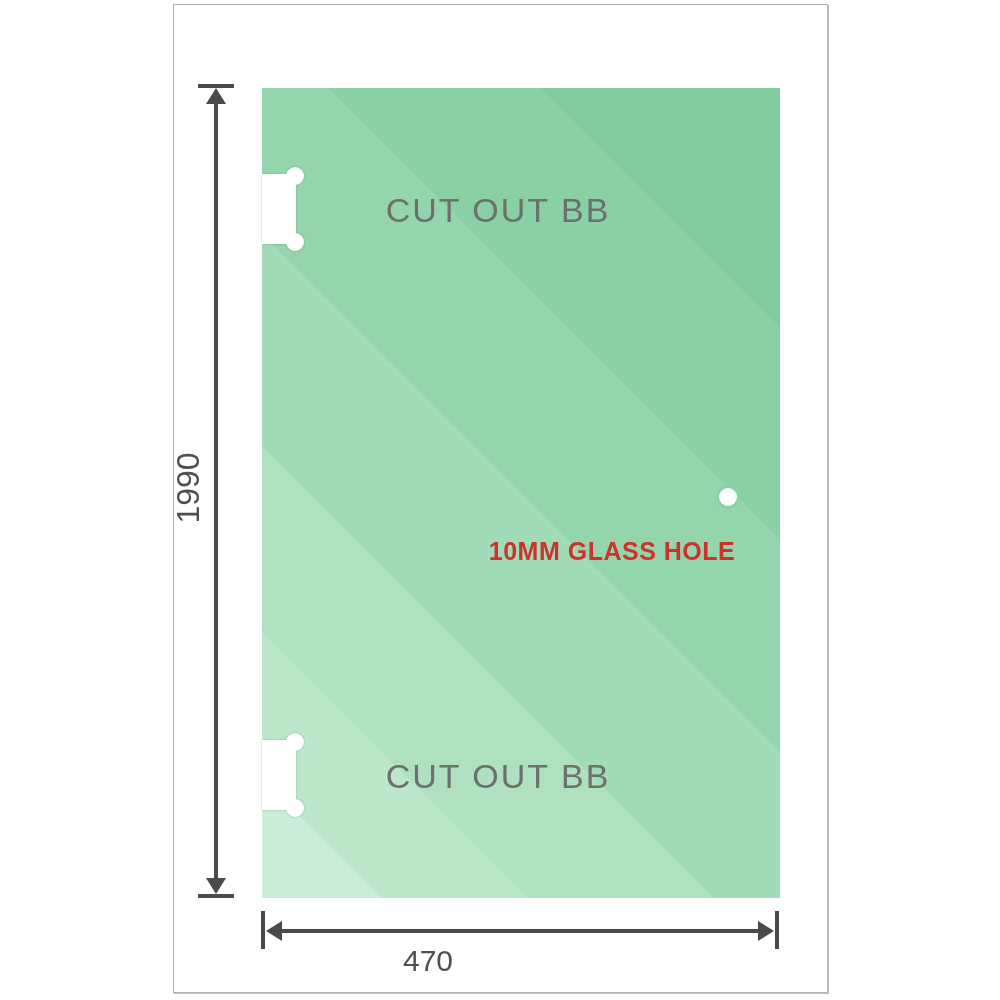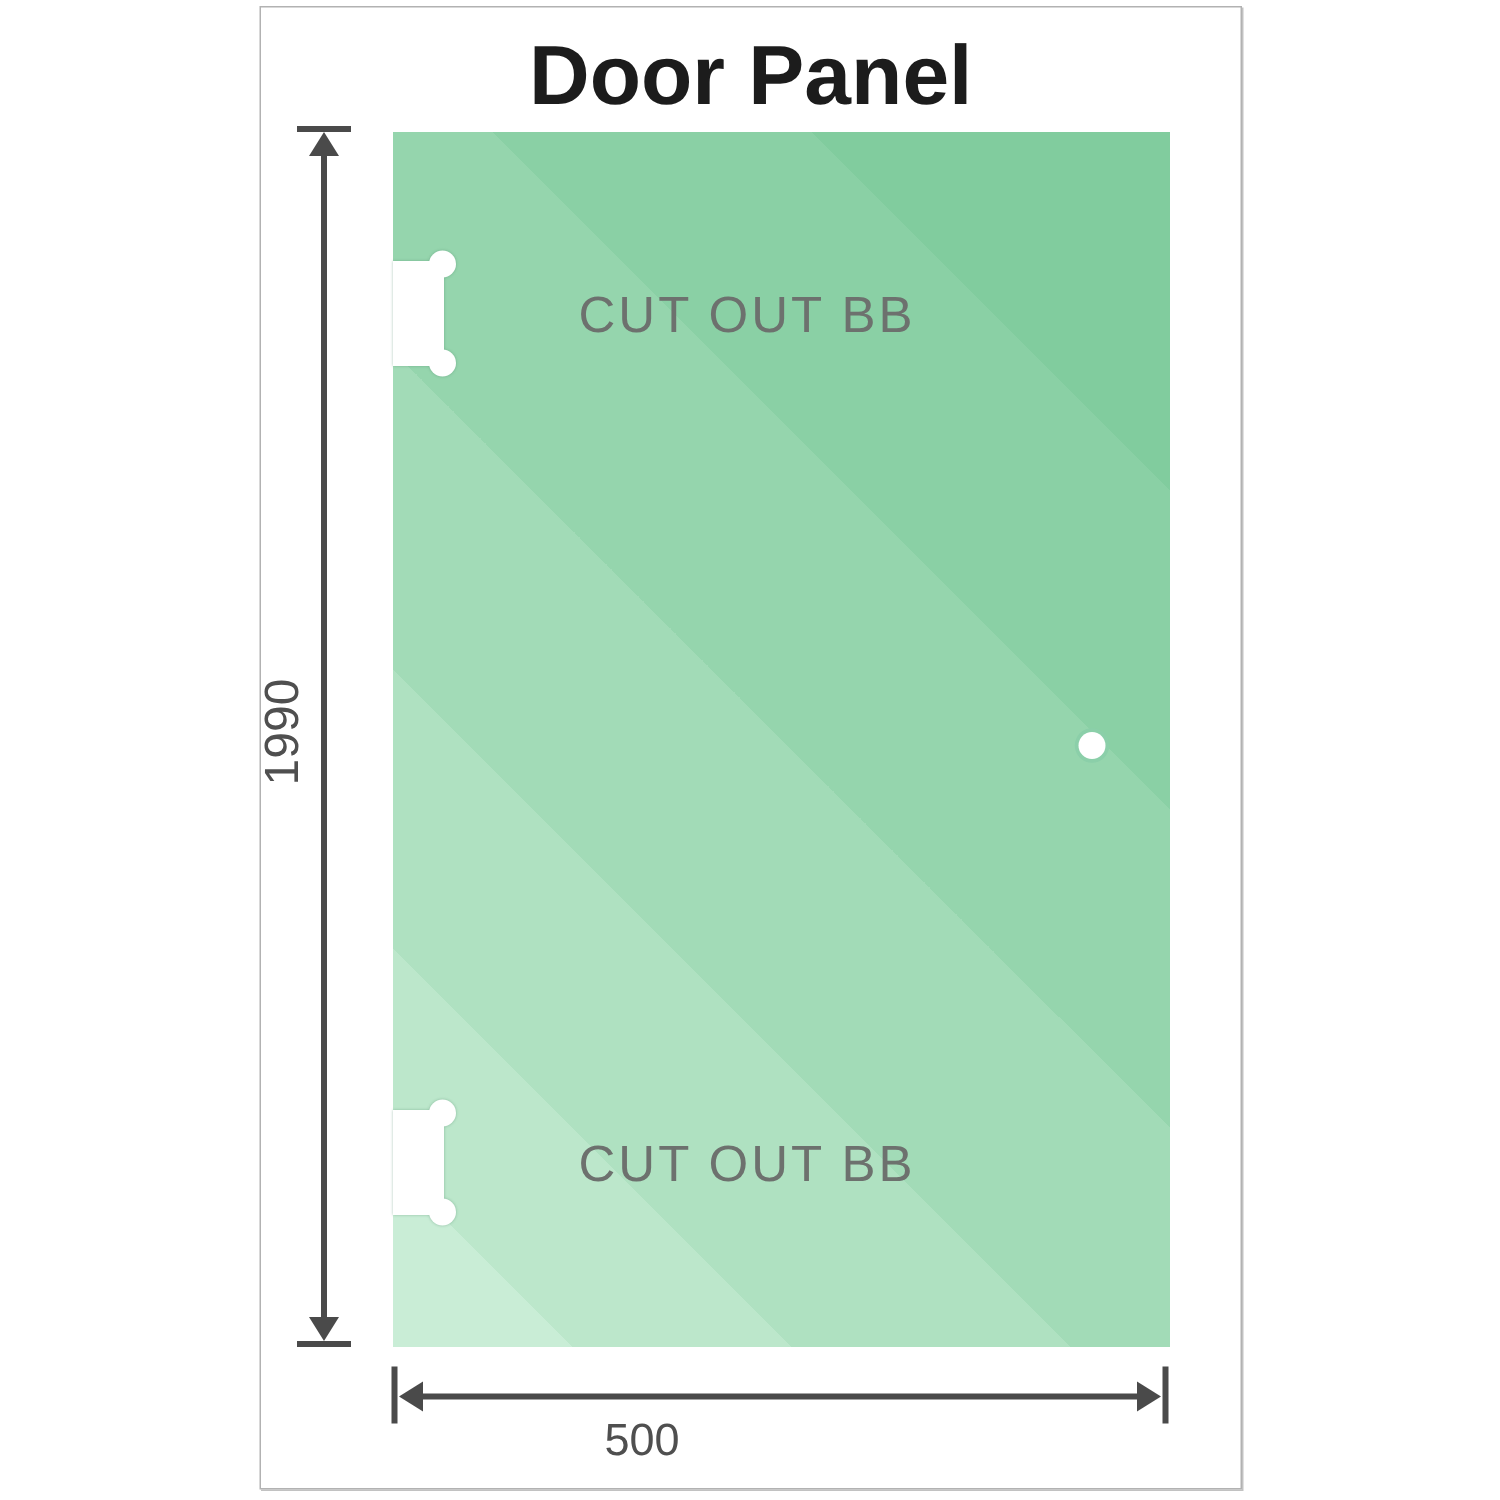--- a/index.html
+++ b/index.html
@@ -106,47 +106,47 @@
     font-size:30px;color:#4f4f4f;
   }
 </style>
 </head>
 <body>
 
 <div id="canvas">
 
   <div class="frame"></div>
 
-  <div class="title">Door Panel</div>
 
   <div class="panel"></div>
 
   <div class="cutout pos-top">
     <div class="lobe top"></div>
     <div class="lobe bottom"></div>
     <div class="notch"></div>
   </div>
   <div class="cutout-label pos-top">CUT OUT BB</div>
 
   <div class="cutout pos-bottom">
     <div class="lobe top"></div>
     <div class="lobe bottom"></div>
     <div class="notch"></div>
   </div>
   <div class="cutout-label pos-bottom">CUT OUT BB</div>
 
   <div class="hole"></div>
+  <div class="hole-label">10MM GLASS HOLE</div>
 
   <div class="dim v-cap-top"></div>
   <div class="dim v-line"></div>
   <div class="tri v-arrow-up"></div>
   <div class="tri v-arrow-down"></div>
   <div class="dim v-cap-bottom"></div>
   <div class="v-label">1990</div>
 
   <div class="dim h-tick-left"></div>
   <div class="dim h-line"></div>
   <div class="tri h-arrow-left"></div>
   <div class="tri h-arrow-right"></div>
   <div class="dim h-tick-right"></div>
-  <div class="h-label">500</div>
+  <div class="h-label">470</div>
 
 </div>
 
 </body></html>

